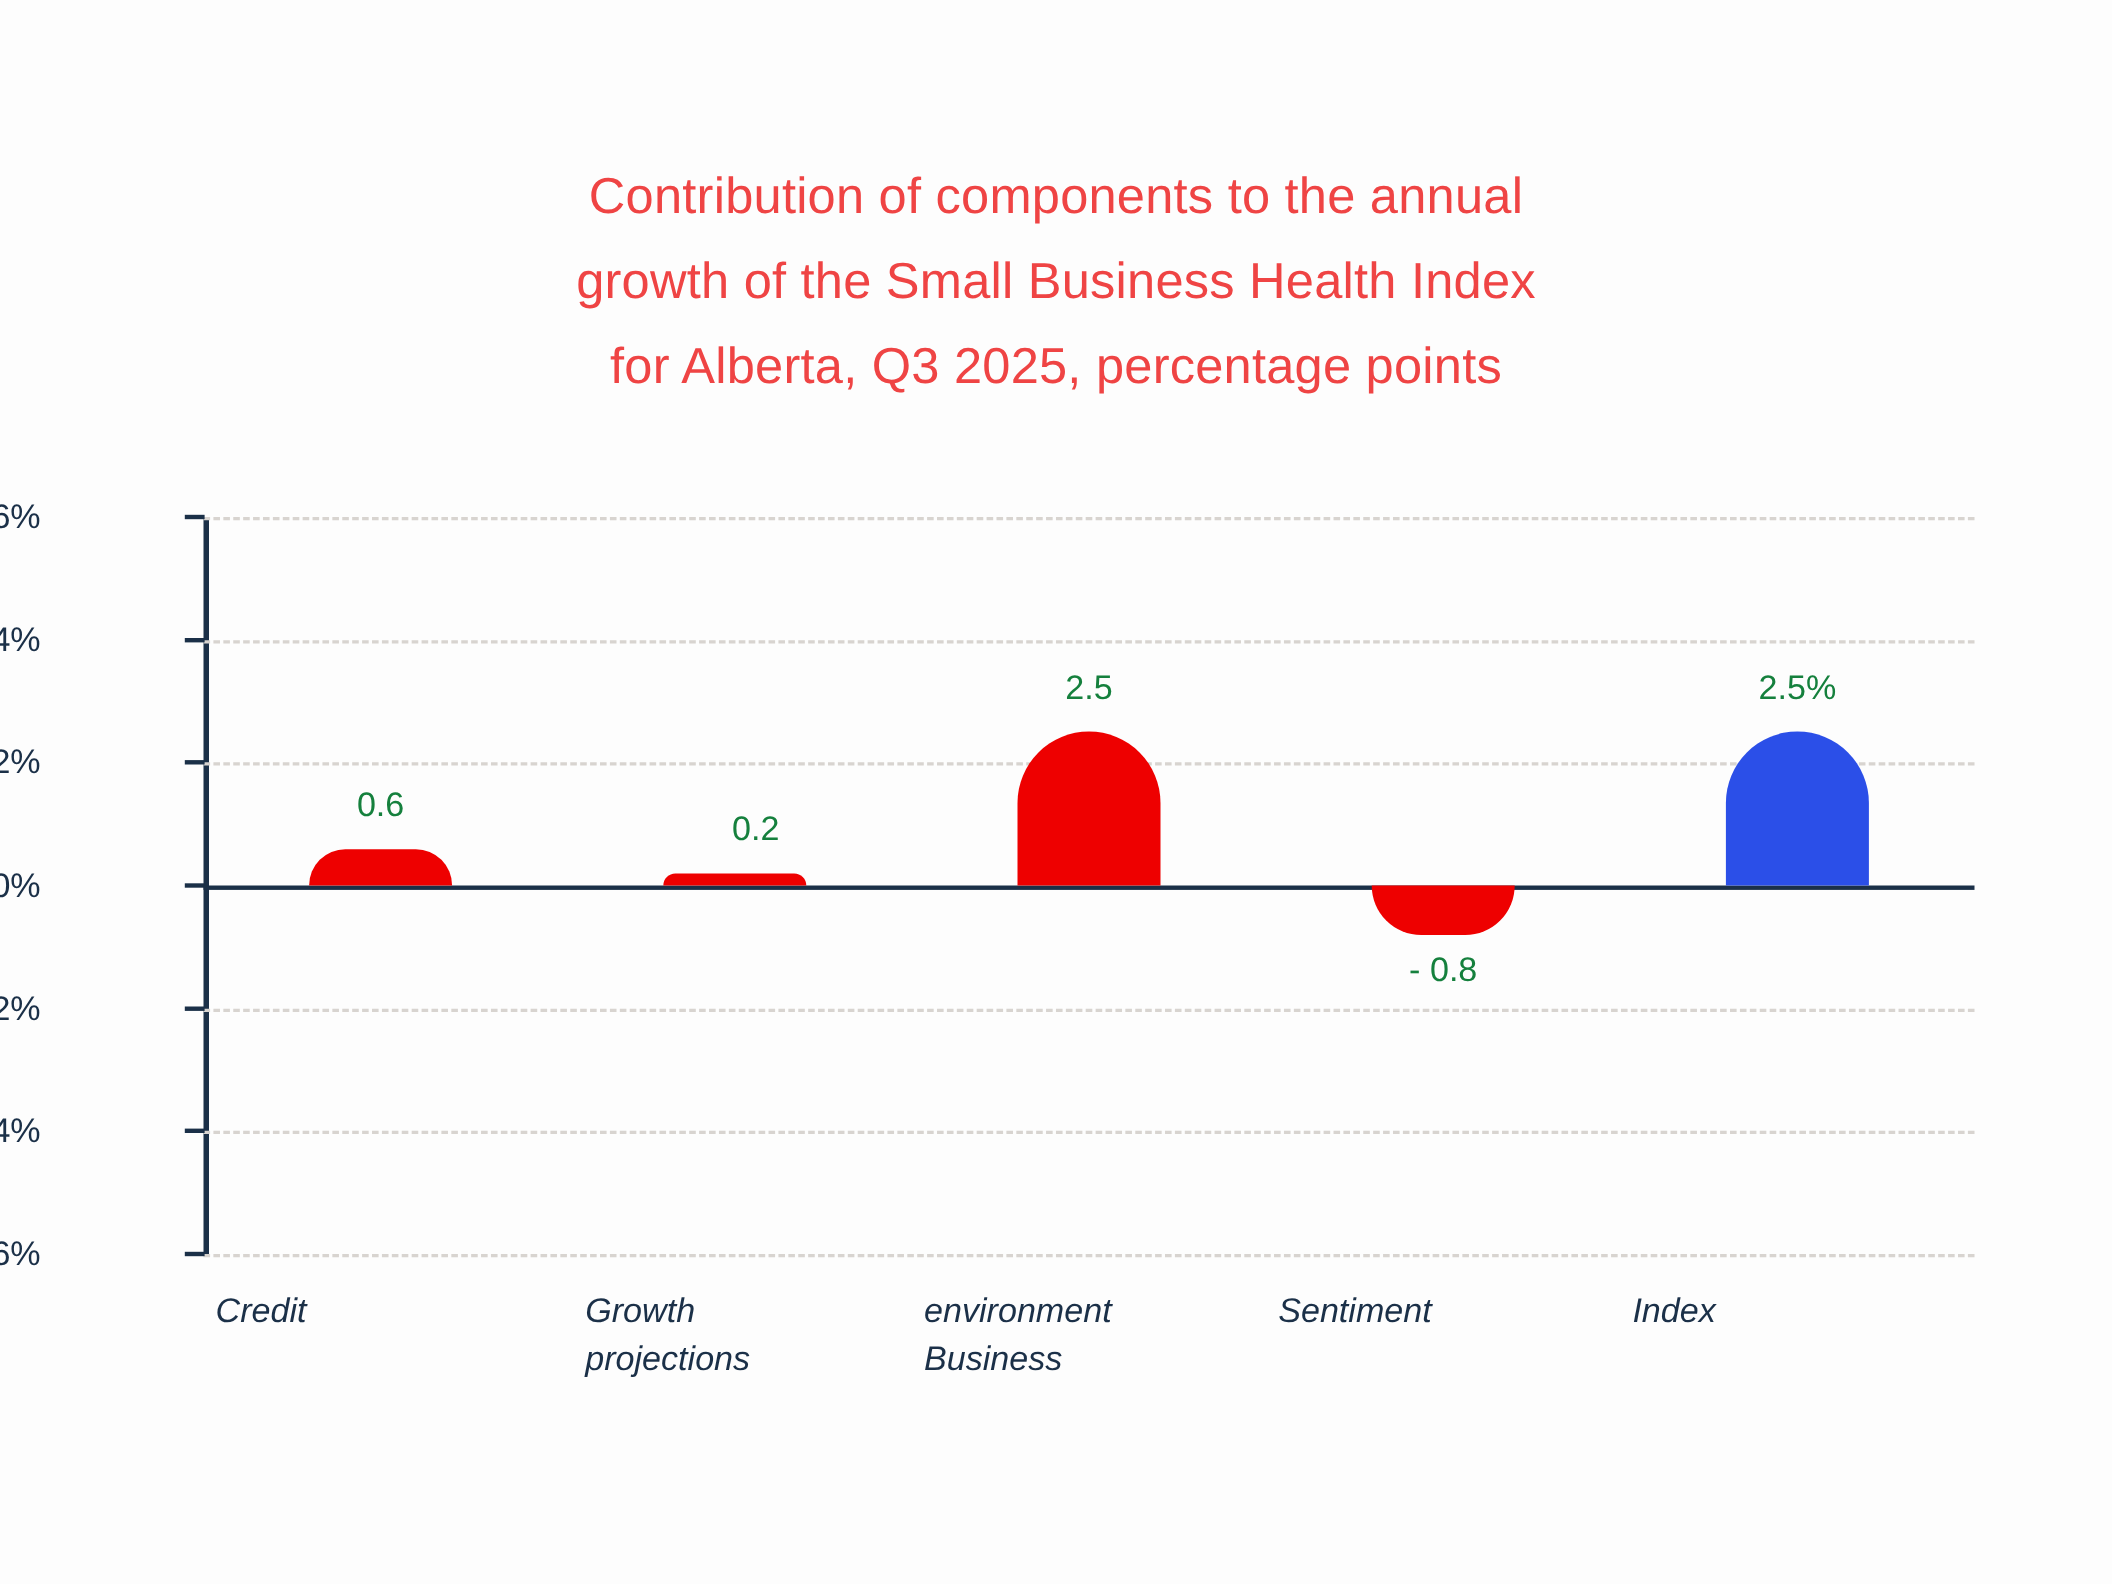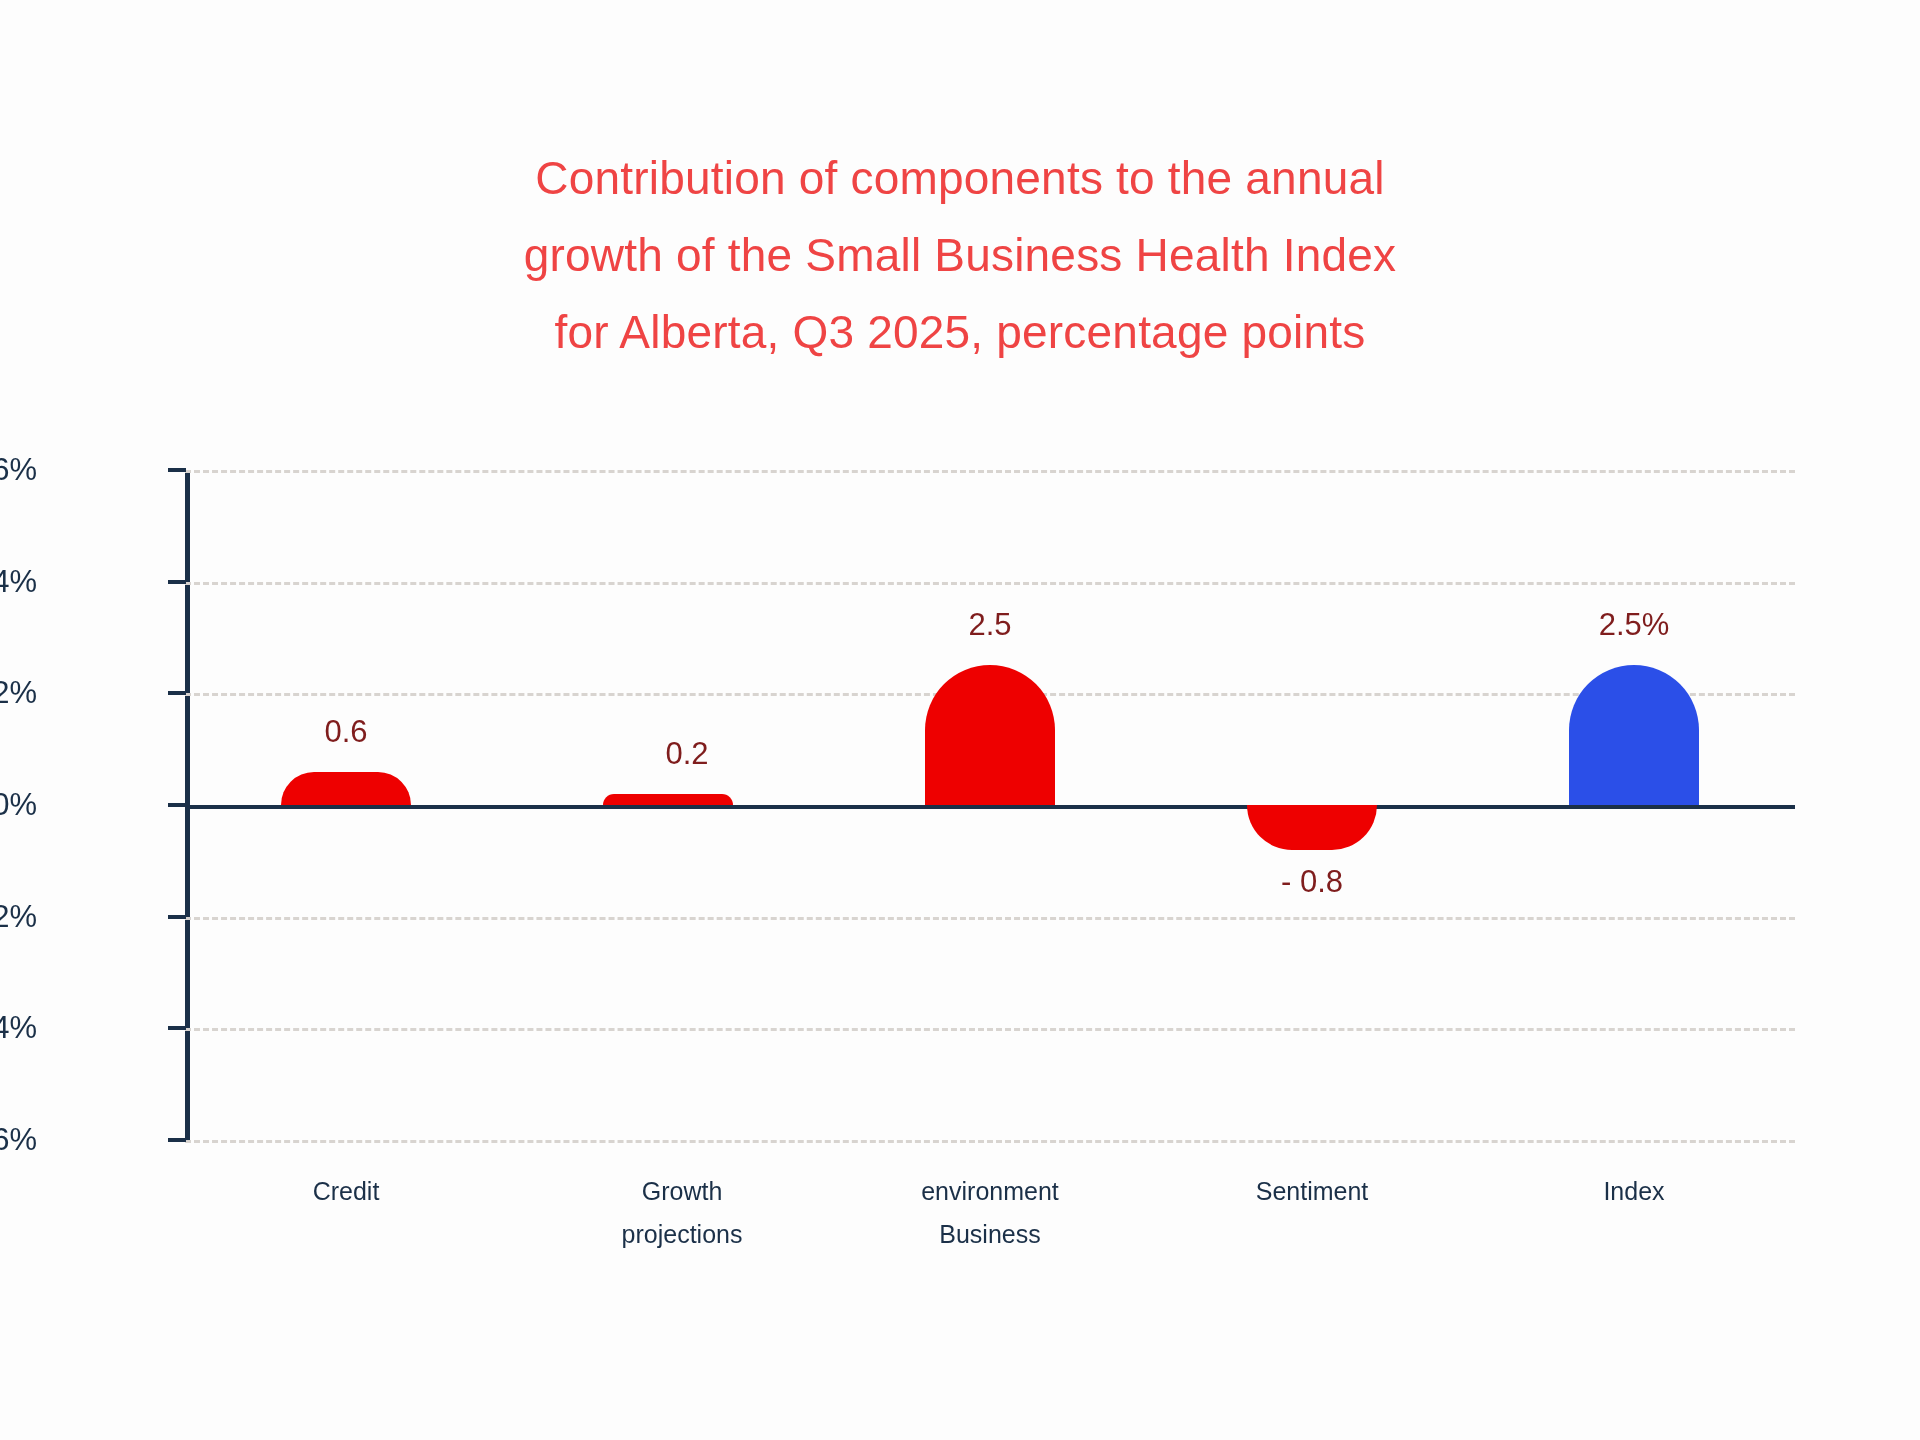--- a/index.html
+++ b/index.html
@@ -102,31 +102,32 @@
   .bar.neg {
     border-bottom-left-radius: 65px;
     border-bottom-right-radius: 65px;
   }
 
   .bar-value {
     position: absolute;
     width: 260px;
     text-align: center;
     font-size: 31px;
-    color: #7f1d1d;
+    color: #15803d;
     white-space: nowrap;
   }
 
   .cat-label {
     position: absolute;
     width: 300px;
-    text-align: center;
-    font-size: 25px;
+    text-align: left;
+    font-size: 31px;
     line-height: 43px;
     color: #1b3048;
+    font-style: italic;
   }
 </style>
 </head>
 <body>
 
 <div id="figure">
 
   <div id="chart-title">
     <span class="tline">Contribution of components to the annual</span>
     <span class="tline">growth of the Small Business Health Index</span>

